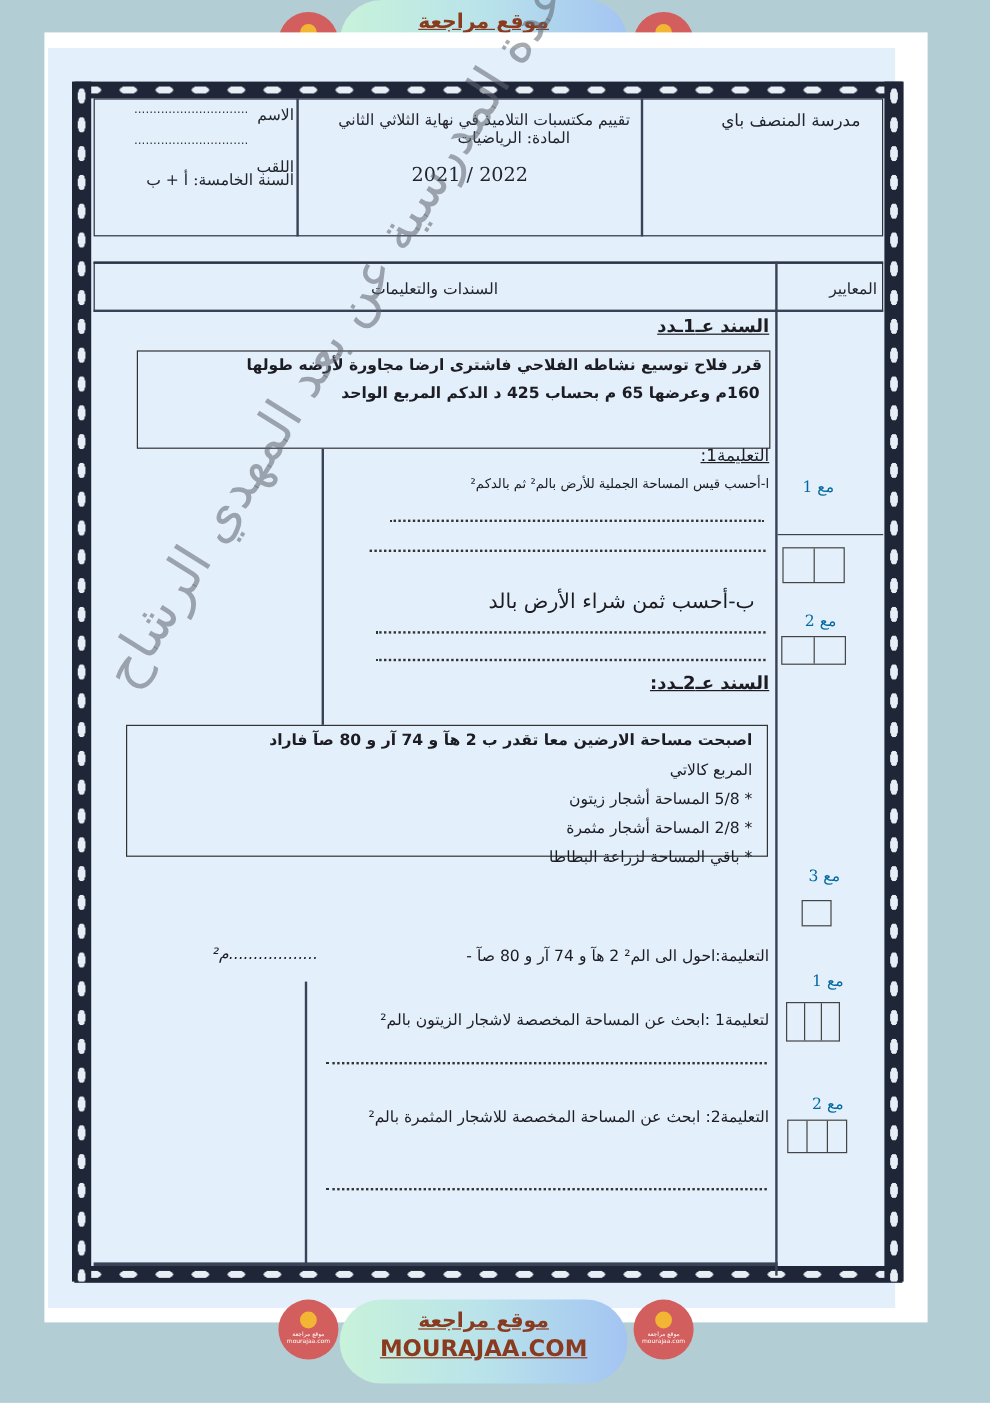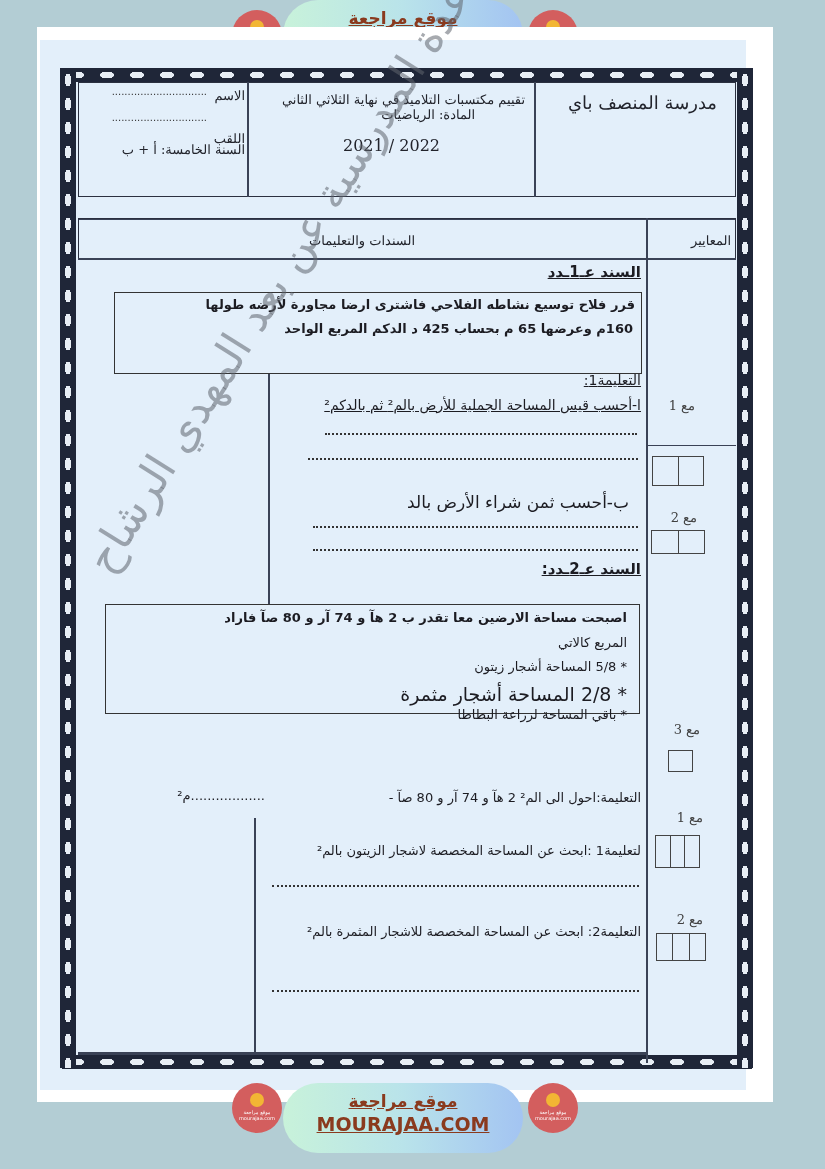--- a/index.html
+++ b/index.html
@@ -39,21 +39,21 @@
   .ar { direction: rtl; font-family: "DejaVu Sans", sans-serif; color: #1c1c22; position: absolute; white-space: nowrap; }
   .hdr-text { font-family: "DejaVu Serif", serif; font-size: 13px; color: #22242c; }
   .body-text { font-size: 14px; }
   .bold-text { font-weight: bold; font-size: 14px; }
   .u { text-decoration: underline; }
   .dots { position: absolute; border-bottom: 2px dotted #333; height: 1px; }
   .box { position: absolute; border: 1.3px solid #333; }
   .cells { position: absolute; display: flex; border: 1.3px solid #444; }
   .cells span { flex: 1; border-left: 1.3px solid #444; }
   .cells span:first-child { border-left: none; }
-  .crit { position: absolute; font-size: 13px; color: #404040; direction: rtl; font-family: "DejaVu Serif", serif; }
+  .crit { position: absolute; font-size: 13px; color: #0369a1; direction: rtl; font-family: "DejaVu Serif", serif; }
 
   .watermark {
     position: absolute; left: 90px; top: 530px; width: 760px;
     transform: rotate(-58deg); transform-origin: left top;
     font-family: "DejaVu Serif", serif; font-size: 44px; color: rgba(95,100,110,0.55);
     direction: rtl; white-space: nowrap;
   }
 
   
   .banner {
@@ -97,21 +97,21 @@
 
 <div class="film film-top"></div>
 <div class="film film-bottom"></div>
 <div class="film film-left"></div>
 <div class="film film-right"></div>
 
 <div class="frame" style="left:78px; top:82px; width:658px; height:115px;"></div>
 <div class="line-v" style="left:247px; top:82px; height:115px;"></div>
 <div class="line-v" style="left:534px; top:82px; height:115px;"></div>
 
-<div class="ar hdr-text" style="right:108px; top:92px; font-size:18px;">مدرسة المنصف باي</div>
+<div class="ar hdr-text" style="right:108px; top:92px; font-size:14px;">مدرسة المنصف باي</div>
 <div class="ar hdr-text" style="right:300px; top:92px;">تقييم مكتسبات التلاميذ في نهاية الثلاثي الثاني</div>
 <div class="ar hdr-text" style="right:350px; top:107px;">المادة: الرياضيات</div>
 <div class="ar" style="right:385px; top:136px; font-family:'DejaVu Serif',serif; font-size:16px; color:#22242c;">2022 / 2021</div>
 
 <div class="ar hdr-text" style="right:580px; top:88px;">الاسم</div>
 <div class="ar" style="right:618px; top:86px; font-size:10px; color:#333;">..............................</div>
 <div class="ar hdr-text" style="right:580px; top:114px;margin-top:17px;">اللقب</div>
 <div class="ar" style="right:618px; top:112px; font-size:10px; color:#333;">..............................</div>
 <div class="ar hdr-text" style="right:580px; top:142px;">السنة الخامسة: أ + ب</div>
 
@@ -122,21 +122,21 @@
 <div class="ar hdr-text" style="right:94px; top:233px;">المعايير</div>
 <div class="line-h" style="left:78px; top:258px; width:658px;"></div>
 
 <div class="ar bold-text u" style="right:184px; top:263px; font-size:15px;">السند عـ1ـدد</div>
 <div class="box" style="left:114px; top:292px; width:528px; height:82px;"></div>
 <div class="ar bold-text" style="right:190px; top:297px; font-size:13px;">قرر فلاح توسيع نشاطه الفلاحي فاشترى ارضا مجاورة لأرضه طولها</div>
 <div class="ar bold-text" style="right:192px; top:321px; font-size:13px;">160م وعرضها 65 م بحساب 425 د الدكم المربع الواحد</div>
 
 <div class="line-v" style="left:268px; top:374px; width:1.5px; height:230px;"></div>
 <div class="ar body-text u" style="right:184px; top:372px;">التعليمة1:</div>
-<div class="ar body-text" style="right:184px; top:397px; font-size:14px;text-decoration:underline;">ا-أحسب قيس المساحة الجملية للأرض بالم² ثم بالدكم²</div>
+<div class="ar body-text" style="right:184px; top:397px; font-size:11px;">ا-أحسب قيس المساحة الجملية للأرض بالم² ثم بالدكم²</div>
 <div class="dots" style="left:325px; top:433px; width:312px;"></div>
 <div class="dots" style="left:308px; top:458px; width:330px;"></div>
 <div class="ar body-text" style="right:196px; top:492px; font-size:17px;">ب-أحسب ثمن شراء الأرض بالد</div>
 <div class="dots" style="left:313px; top:526px; width:325px;"></div>
 <div class="dots" style="left:313px; top:549px; width:325px;"></div>
 
 <div class="crit" style="right:130px; top:398px;">مع 1</div>
 <div class="line-h" style="left:648px; top:445px; width:88px; height:1px;"></div>
 <div class="cells" style="left:652px; top:456px; width:52px; height:30px;">
     <span></span>
@@ -146,30 +146,30 @@
 <div class="cells" style="left:651px; top:530px; width:54px; height:24px;">
     <span></span>
     <span></span>
   </div>
 
 <div class="ar bold-text u" style="right:184px; top:560px; font-size:15px;">السند عـ2ـدد:</div>
 <div class="box" style="left:105px; top:604px; width:535px; height:110px;"></div>
 <div class="ar body-text" style="right:198px; top:610px; font-size:13px;font-weight:bold;">اصبحت مساحة الارضين معا تقدر ب 2 هآ و 74 آر و 80 صآ فاراد</div>
 <div class="ar body-text" style="right:198px; top:635px; font-size:13px;">المربع كالاتي</div>
 <div class="ar body-text" style="right:198px; top:659px; font-size:13px;">* 5/8 المساحة أشجار زيتون</div>
-<div class="ar body-text" style="right:198px; top:683px; font-size:19px;">* 2/8 المساحة أشجار مثمرة</div>
+<div class="ar body-text" style="right:198px; top:683px; font-size:13px;">* 2/8 المساحة أشجار مثمرة</div>
 <div class="ar body-text" style="right:198px; top:707px; font-size:13px;">* باقي المساحة لزراعة البطاطا</div>
 
 <div class="crit" style="right:125px; top:722px;">مع 3</div>
 <div class="cells" style="left:668px; top:750px; width:25px; height:22px;">
     <span></span>
   </div>
 
 <div class="ar body-text" style="right:184px; top:790px; font-size:13px;">التعليمة:احول الى الم²   2 هآ و 74 آر و 80 صآ  -</div>
-<div class="ar body-text" style="right:560px; top:788px; font-size:13px;">..................م²</div>
+<div class="ar body-text" style="right:560px; top:788px; font-size:13px;font-style:italic;">..................م²</div>
 
 <div class="line-v" style="left:254px; top:818px; width:1.5px; height:236px;"></div>
 <div class="ar body-text" style="right:184px; top:843px; font-size:13px;">لتعليمة1 :ابحث عن المساحة المخصصة لاشجار الزيتون بالم²</div>
 <div class="dots" style="left:272px; top:885px; width:367px;"></div>
 <div class="ar body-text" style="right:184px; top:924px; font-size:13px;margin-left:40px;">التعليمة2: ابحث عن المساحة المخصصة للاشجار المثمرة بالم²</div>
 <div class="dots" style="left:272px; top:990px; width:367px;"></div>
 
 <div class="crit" style="right:122px; top:810px;">مع 1</div>
 <div class="cells" style="left:655px; top:835px; width:45px; height:33px;">
     <span></span>

